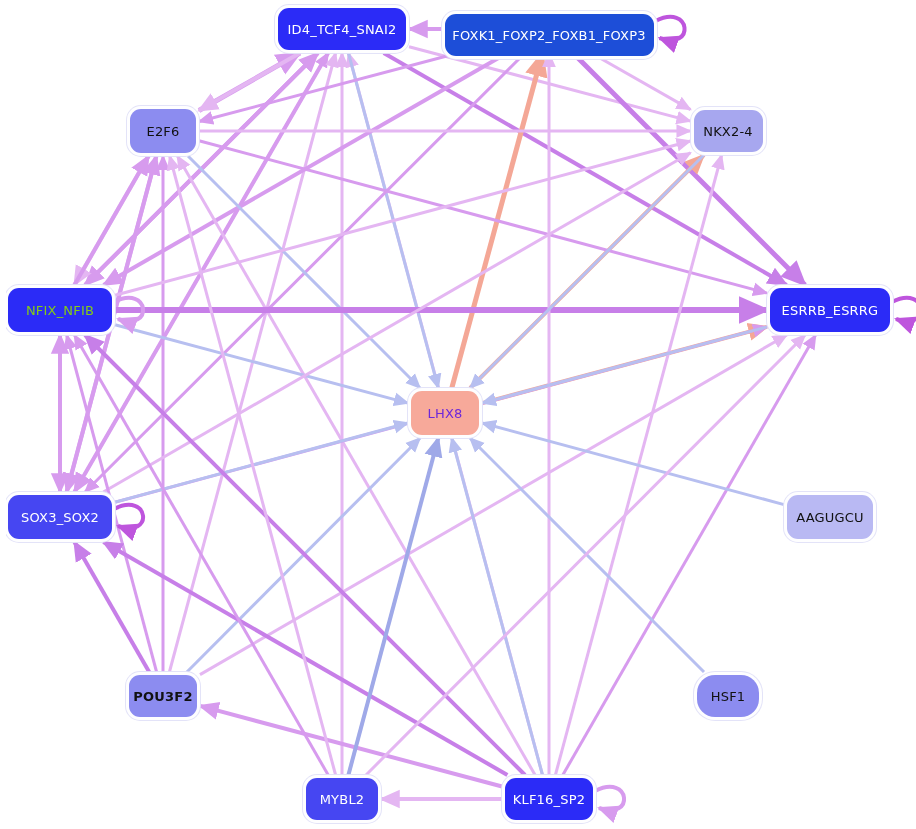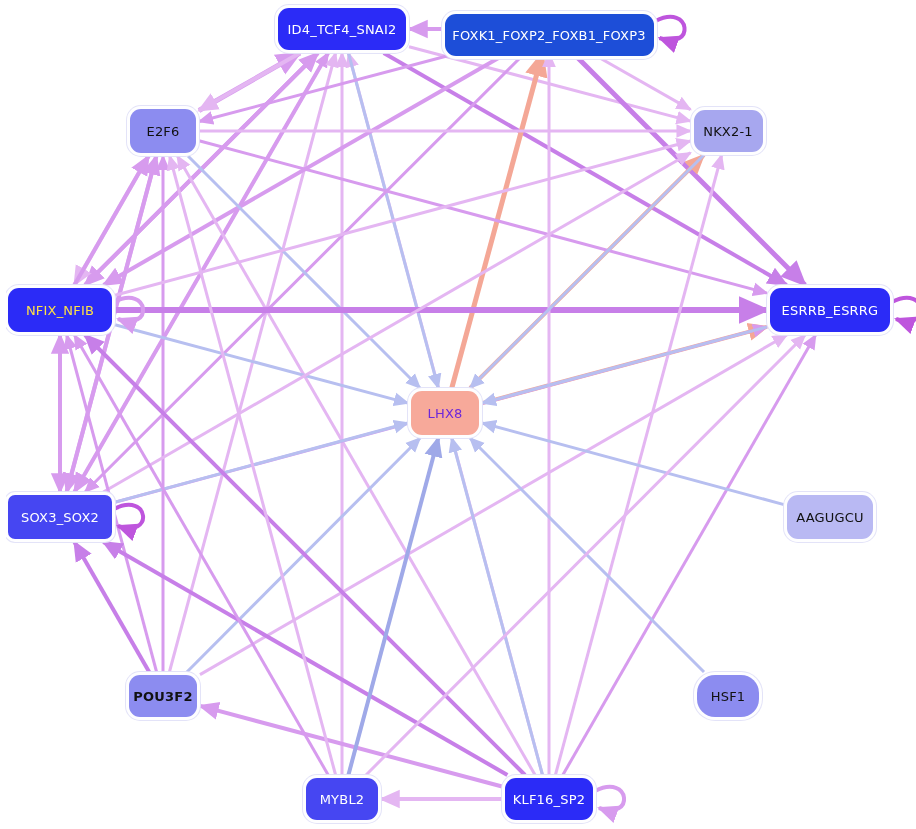--- a/index.html
+++ b/index.html
@@ -121,32 +121,32 @@
       <div class="node-box" style="left: 272px; top: 8px; width: 128px; height: 42px; background: rgb(43, 43, 247); color: rgb(255, 255, 255);">
         <span class="node-label">ID4_TCF4_SNAI2</span>
       </div>
       <div class="node-box" style="left: 438.5px; top: 14px; width: 209px; height: 42px; background: #1d4ed8; color: rgb(255, 255, 255);">
         <span class="node-label">FOXK1_FOXP2_FOXB1_FOXP3</span>
       </div>
       <div class="node-box" style="left: 124px; top: 109px; width: 66px; height: 44px; background: rgb(140, 140, 240); color: rgb(17, 17, 17);">
         <span class="node-label">E2F6</span>
       </div>
       <div class="node-box" style="left: 687.5px; top: 110px; width: 69px; height: 42px; background: rgb(167, 167, 239); color: rgb(17, 17, 17);">
-        <span class="node-label">NKX2-1</span>
+        <span class="node-label">NKX2-4</span>
       </div>
-      <div class="node-box" style="left: 2px; top: 288px; width: 104px; height: 44px; background: rgb(43, 43, 247); color: #fde047;">
+      <div class="node-box" style="left: 2px; top: 288px; width: 104px; height: 44px; background: rgb(43, 43, 247); color: #84cc16;">
         <span class="node-label">NFIX_NFIB</span>
       </div>
       <div class="node-box" style="left: 764px; top: 288px; width: 120px; height: 44px; background: rgb(43, 43, 247); color: rgb(255, 255, 255);">
         <span class="node-label">ESRRB_ESRRG</span>
       </div>
       <div class="node-box" style="left: 405px; top: 391px; width: 68px; height: 44px; background: rgb(247, 169, 154); color: #6d28d9;">
         <span class="node-label">LHX8</span>
       </div>
-      <div class="node-box" style="left: 2px; top: 495px; width: 104px; height: 44px; background: rgb(70, 70, 242); color: rgb(255, 255, 255); border-radius: 7px;">
+      <div class="node-box" style="left: 2px; top: 495px; width: 104px; height: 44px; background: rgb(70, 70, 242); color: rgb(255, 255, 255);">
         <span class="node-label">SOX3_SOX2</span>
       </div>
       <div class="node-box" style="left: 781px; top: 495px; width: 86px; height: 44px; background: rgb(185, 185, 243); color: rgb(17, 17, 17);">
         <span class="node-label">AAGUGCU</span>
       </div>
       <div class="node-box" style="left: 123px; top: 675px; width: 68px; height: 42px; background: rgb(140, 140, 240); color: rgb(17, 17, 17); font-weight: bold;">
         <span class="node-label">POU3F2</span>
       </div>
       <div class="node-box" style="left: 691px; top: 675px; width: 62px; height: 42px; background: rgb(140, 140, 240); color: rgb(17, 17, 17); border-radius: 18px;">
         <span class="node-label">HSF1</span>

